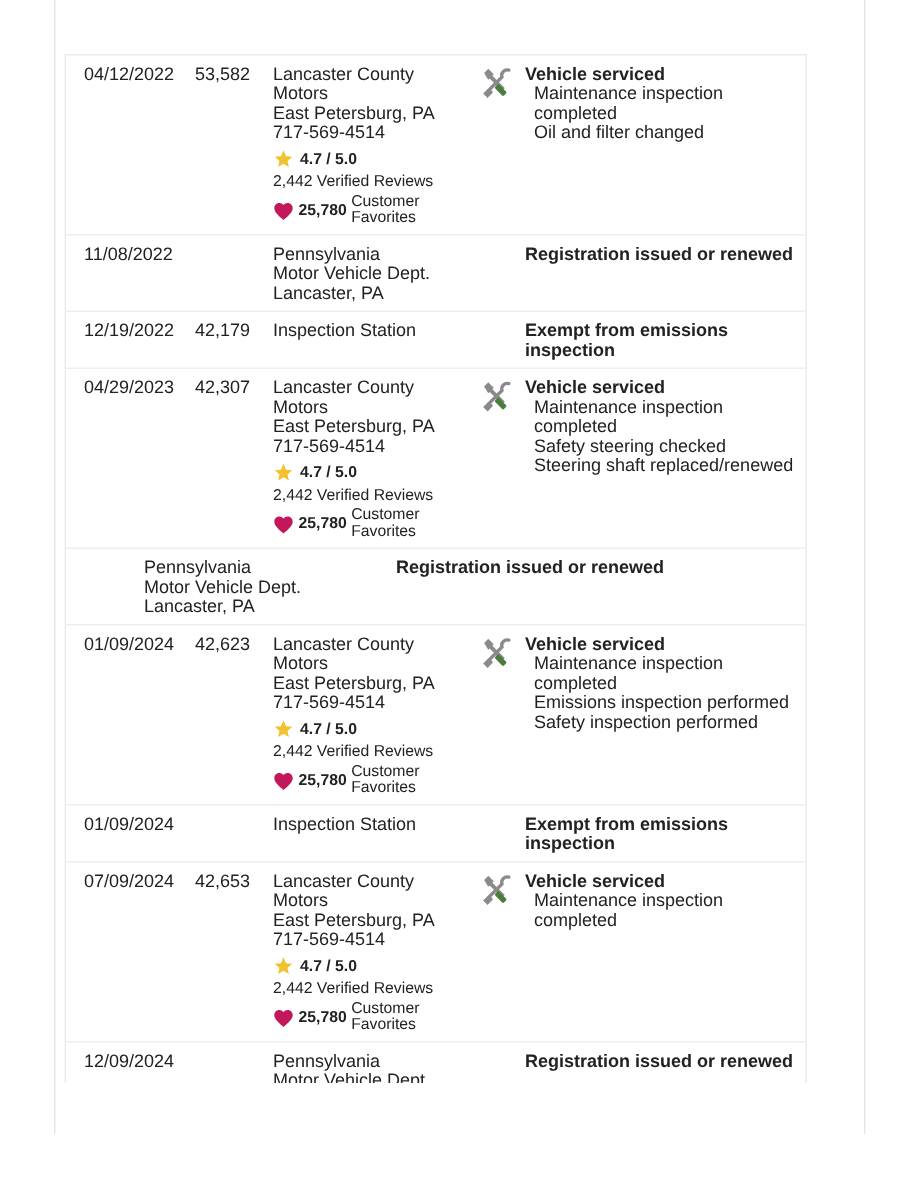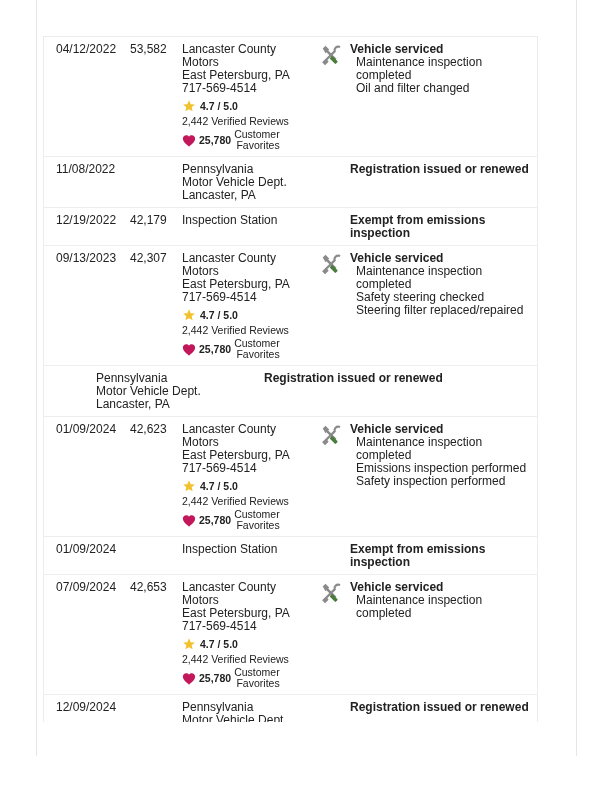--- a/index.html
+++ b/index.html
@@ -16,21 +16,21 @@
     .c-src { width: 138px; flex: none; line-height: 13px; }
     .c-icon { width: 30px; flex: none; padding-top: 1px; }
     .c-det { flex: 1; line-height: 13px; }
     .c-det .title { font-weight: bold; }
     .c-det .item { padding-left: 6px; }
     .rating { display: flex; align-items: center; margin-top: 4px; font-size: 10.5px; font-weight: bold; }
     .rating svg { margin-right: 4px; }
     .reviews { font-size: 10.5px; margin-top: 2px; line-height: 13px; }
     .fav { display: flex; align-items: center; margin-top: 1px; }
     .fav .num { font-size: 10.5px; font-weight: bold; margin-left: 3px; }
-    .fav .lbl { font-size: 10.5px; line-height: 11px; margin-left: 3px; text-align: right; }
+    .fav .lbl { font-size: 10.5px; line-height: 11px; margin-left: 3px; }
   </style>
 </head>
 <body>
 
 <div class="outer">
   <div class="card" id="records">
       <div class="row">
         <div class="c-date">04/12/2022</div>
         <div class="c-odo">53,582</div>
         <div class="c-src">
@@ -82,21 +82,21 @@
         <div class="c-odo">42,179</div>
         <div class="c-src">
           <div>Inspection Station</div>
         </div>
         <div class="c-icon"></div>
         <div class="c-det">
           <div class="title">Exempt from emissions inspection</div>
         </div>
       </div>
       <div class="row">
-        <div class="c-date">09/13/2023</div>
+        <div class="c-date">04/29/2023</div>
         <div class="c-odo">42,307</div>
         <div class="c-src">
           <div>Lancaster County</div>
           <div>Motors</div>
           <div>East Petersburg, PA</div>
           <div>717-569-4514</div>
   <div class="rating">
     <svg width="14" height="14" viewBox="0 0 24 24">
               <path fill="#f2c12e" d="M12 2l2.9 6.9 7.1.6-5.4 4.7 1.6 7-6.2-3.8-6.2 3.8 1.6-7L2 9.5l7.1-.6z"></path>
             </svg>
@@ -113,21 +113,21 @@
 </div>
         <div class="c-icon"><svg width="22" height="22" viewBox="0 0 24 24">
             <path d="M3 5l3-3 4 4-1 1 9 9-2 2-9-9-1 1z" fill="#8a8a8a"></path>
             <path d="M21 3a4 4 0 0 0-5 5L4 20l1.5 1.5L8 19" fill="none" stroke="#8a8a8a" stroke-width="2.4" stroke-linecap="round"></path>
             <rect x="13" y="13" width="4" height="9" rx="1" transform="rotate(-45 15 17.5)" fill="#4a7c3a"></rect>
           </svg></div>
         <div class="c-det">
           <div class="title">Vehicle serviced</div>
           <div class="item">Maintenance inspection completed</div>
           <div class="item">Safety steering checked</div>
-          <div class="item">Steering filter replaced/repaired</div>
+          <div class="item">Steering shaft replaced/renewed</div>
         </div>
       </div>
       <div class="row">
         <div class="c-odo"></div>
         <div class="c-src">
           <div>Pennsylvania</div>
           <div>Motor Vehicle Dept.</div>
           <div>Lancaster, PA</div>
         </div>
         <div class="c-icon"></div>

